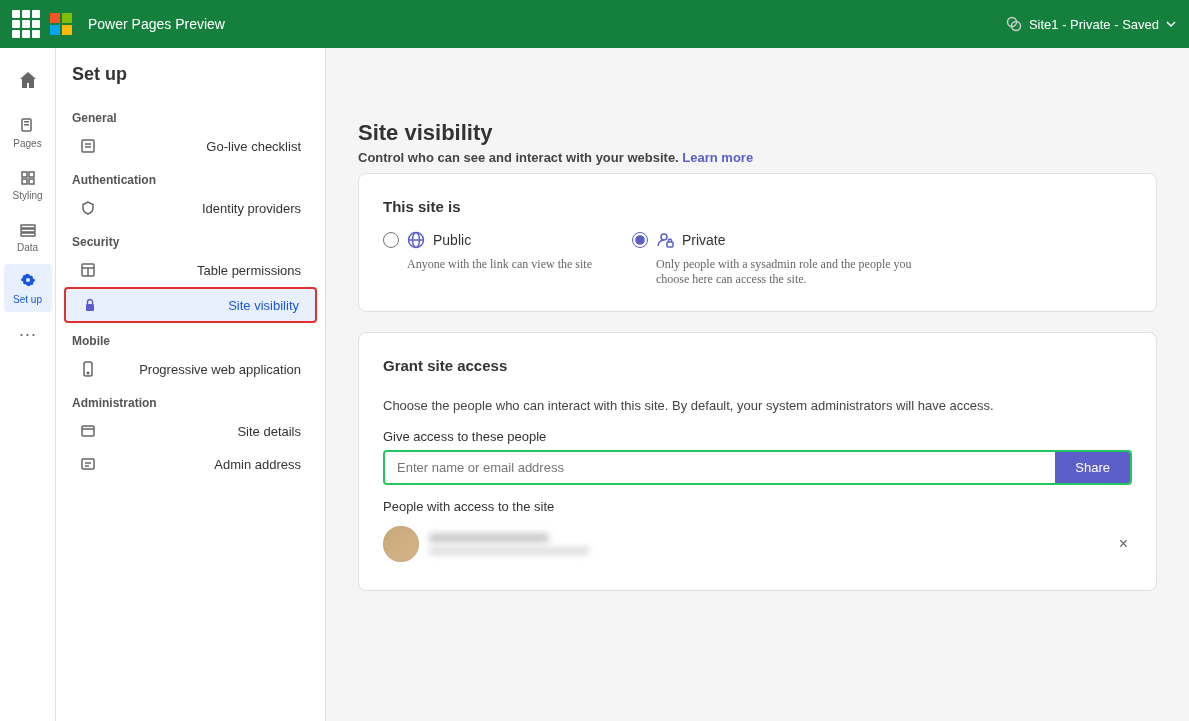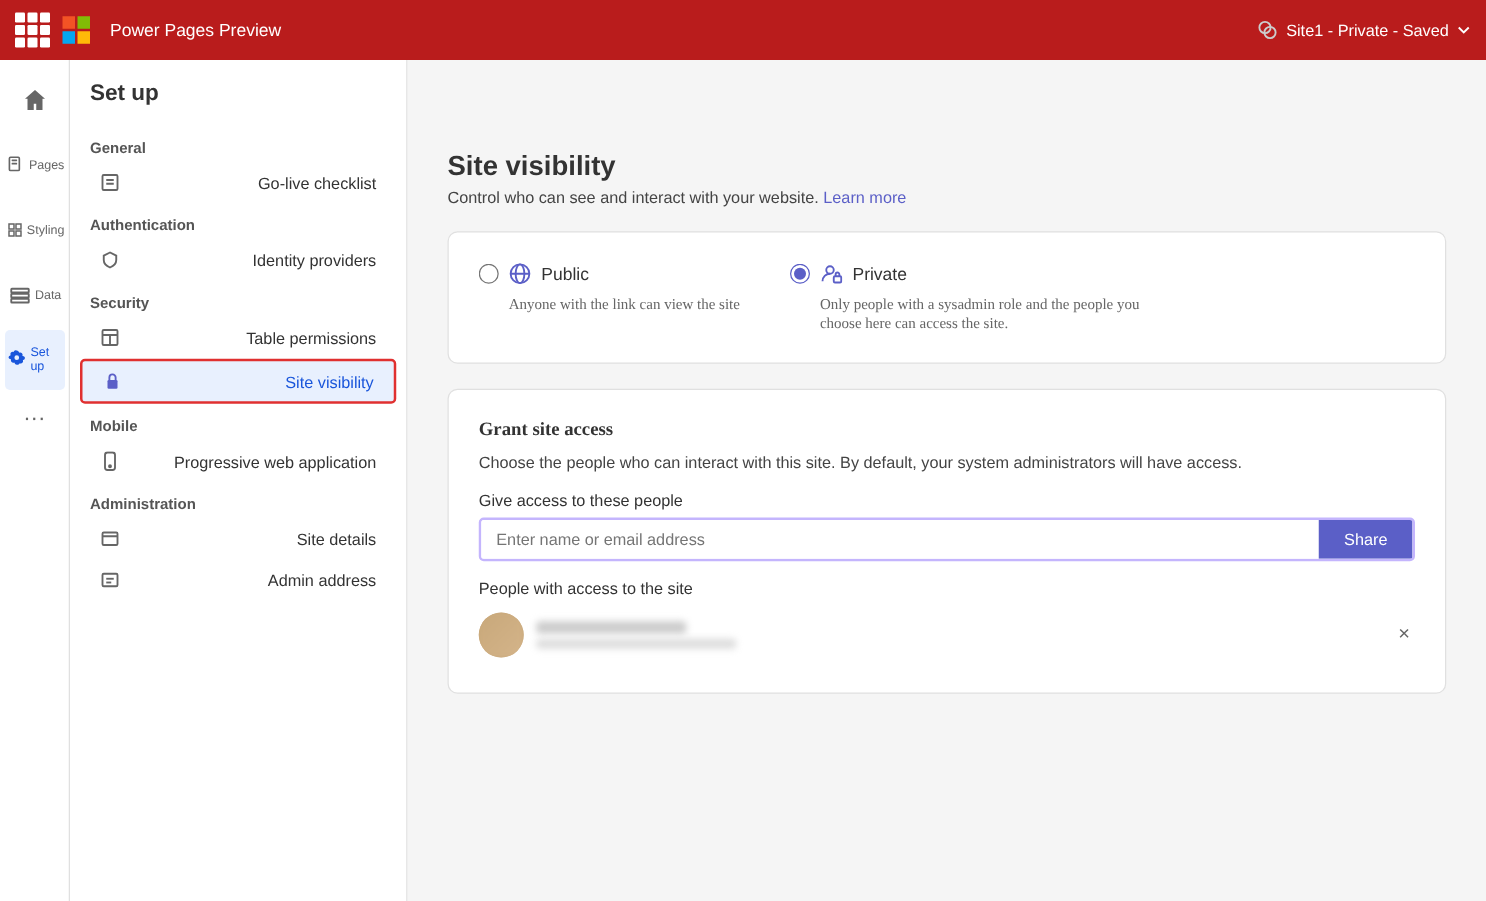--- a/index.html
+++ b/index.html
@@ -1,41 +1,41 @@
 <!DOCTYPE html>
 <html><head>
   <meta charset="utf-8">
   <style>
     * { box-sizing: border-box; margin: 0; padding: 0; }
     body { font-family: 'Segoe UI', Arial, sans-serif; font-size: 14px; color: #333; background: #f5f5f5; height: 721px; overflow: hidden; }
 
     
     .topbar {
       display: flex; align-items: center; height: 48px;
-      background: #b91c1c; color: #fff; padding: 0 12px; gap: 10px;
+      background: #15803d; color: #fff; padding: 0 12px; gap: 10px;
     }
     .topbar-grid { display: grid; grid-template-columns: repeat(3,8px); grid-template-rows: repeat(3,8px); gap: 2px; }
     .topbar-grid span { width: 8px; height: 8px; background: #fff; display: block; border-radius: 1px; }
     .ms-logo-block { width: 10px; height: 10px; }
     .ms-logo-r { background: #f35325; }
     .ms-logo-g { background: #81bc06; }
     .ms-logo-b { background: #05a6f0; }
     .ms-logo-y { background: #ffba08; }
     .ms-logo-wrap { display: grid; grid-template-columns: 1fr 1fr; grid-template-rows: 1fr 1fr; gap: 1px; width: 22px; height: 22px; }
     .topbar-title { font-size: 14px; color: #fff; font-weight: 500; margin-left: 6px; }
     .topbar-right { margin-left: auto; display: flex; align-items: center; gap: 6px; color: #fff; font-size: 13px; cursor: pointer; }
 
     
     .left-iconbar {
       position: fixed; top: 48px; left: 0; width: 56px; height: calc(100vh - 48px);
       background: #fff; border-right: 1px solid #e0e0e0;
       display: flex; flex-direction: column; align-items: center; padding-top: 8px; gap: 4px;
     }
     .icon-item {
-      display: flex; flex-direction: row; align-items: center; justify-content: center;
+      display: flex; flex-direction: column; align-items: center; justify-content: center;
       width: 48px; height: 48px; border-radius: 4px; cursor: pointer; gap: 2px;
       font-size: 10px; color: #666;
     }
     .icon-item.active { background: #e8f0fe; color: #1a56db; }
     .icon-item svg { width: 20px; height: 20px; }
     .icon-dots { margin-top: 8px; font-size: 18px; color: #666; cursor: pointer; }
 
     
     .sidebar {
       position: fixed; top: 48px; left: 56px; width: 270px; height: calc(100vh - 48px);
@@ -51,41 +51,41 @@
       background: #e8f0fe; color: #1a56db; border: 2px solid #e03030; border-radius: 4px;
     }
     .sidebar-item svg { width: 16px; height: 16px; flex-shrink: 0; }
 
     
     .main {
       margin-left: 326px; margin-top: 48px; padding: 24px 32px; height: calc(100vh - 48px);
       overflow-y: auto; background: #f5f5f5;
     }
     .page-title { font-size: 22px; font-weight: 600; margin-bottom: 4px; }
-    .page-subtitle { font-size: 13px; color: #444; margin-bottom: 20px; }
+    .page-subtitle { font-size: 13px; color: #444; margin-bottom: 8px; font-weight: bold; }
     .page-subtitle a { color: #5b5fc7; text-decoration: none; }
 
     
     .card { background: #fff; border: 1px solid #e0e0e0; border-radius: 8px; padding: 24px; margin-bottom: 20px; }
 
     
     .card-section-title { font-size: 15px; font-weight: 600; margin-bottom: 16px; }
     .radio-row { display: flex; gap: 40px; }
     .radio-option { display: flex; flex-direction: column; gap: 4px; }
     .radio-label-row { display: flex; align-items: center; gap: 8px; margin-bottom: 4px; }
     .radio-input { width: 16px; height: 16px; accent-color: #5b5fc7; cursor: pointer; }
     .radio-label { font-size: 14px; font-weight: 500; }
     .radio-desc { font-size: 12px; color: #666; max-width: 280px; margin-left: 24px; font-family: Liberation Serif, serif; }
 
     
-    .grant-title { font-size: 15px; font-weight: 600; margin-bottom: 9px; font-family: Liberation Serif, serif; }
+    .grant-title { font-size: 15px; font-weight: 600; margin-bottom: 24px; }
     .grant-desc { font-size: 13px; color: #444; margin-bottom: 16px; }
     .give-access-label { font-size: 13px; font-weight: 500; margin-bottom: 6px; }
     .input-row {
-      display: flex; gap: 0; border: 2px solid #c4b5fd; border-radius: 4px; overflow: hidden;
+      display: flex; gap: 0; border: 2px solid #22c55e; border-radius: 4px; overflow: hidden;
     }
     .email-input {
       flex: 1; border: none; outline: none; padding: 8px 12px; font-size: 13px;
       font-family: inherit; color: #333;
     }
     .share-btn {
       background: #5b5fc7; color: #fff; border: none; padding: 8px 20px;
       font-size: 13px; font-weight: 500; cursor: pointer; font-family: inherit;
     }
 
@@ -240,20 +240,21 @@
 </div>
 
 <div class="main">
   <div class="page-title">Site visibility</div>
   <p class="page-subtitle">
     <span>Control who can see and interact with your website.</span>
     <a href="#">Learn more</a>
   </p>
 
   <div class="card">
+    <div class="card-section-title">This site is</div>
     <div class="radio-row">
 
       <div class="radio-option">
         <div class="radio-label-row">
           <input type="radio" name="visibility" class="radio-input" style="">
           <svg width="18" height="18" viewBox="0 0 18 18" fill="none">
             <circle cx="9" cy="9" r="7.5" stroke="#5b5fc7" stroke-width="1.5"></circle>
             <ellipse cx="9" cy="9" rx="3.5" ry="7.5" stroke="#5b5fc7" stroke-width="1.5"></ellipse>
             <line x1="1.5" y1="9" x2="16.5" y2="9" stroke="#5b5fc7" stroke-width="1.5"></line>
           </svg>

